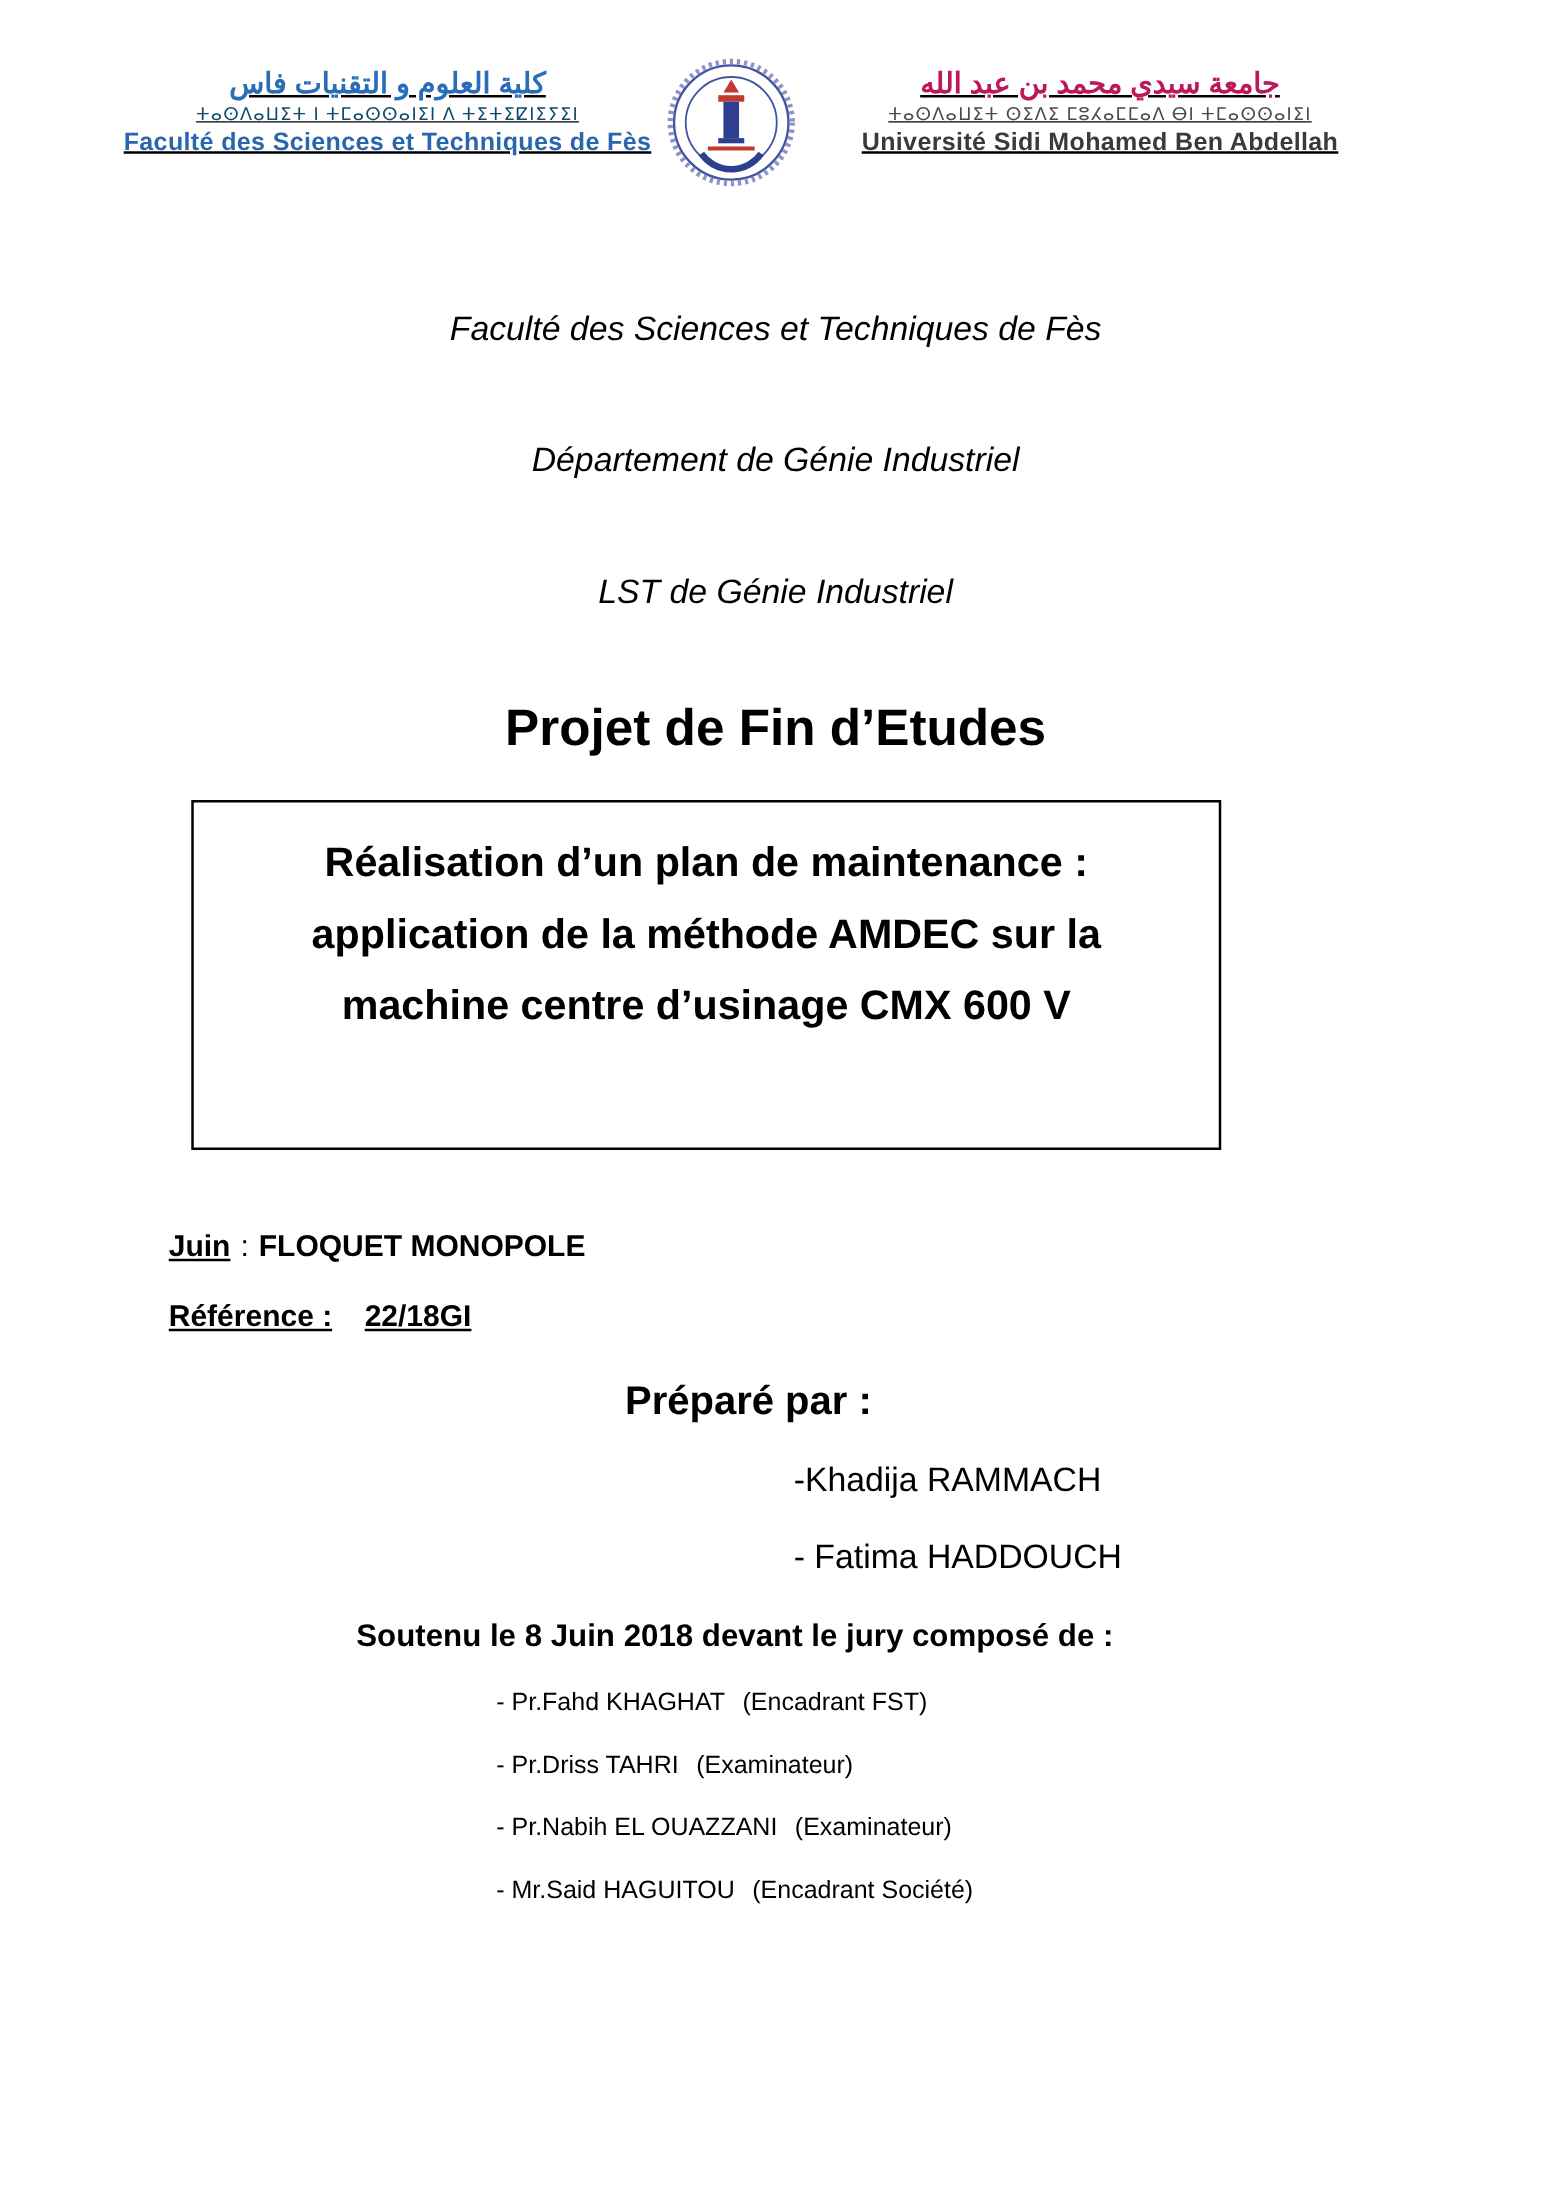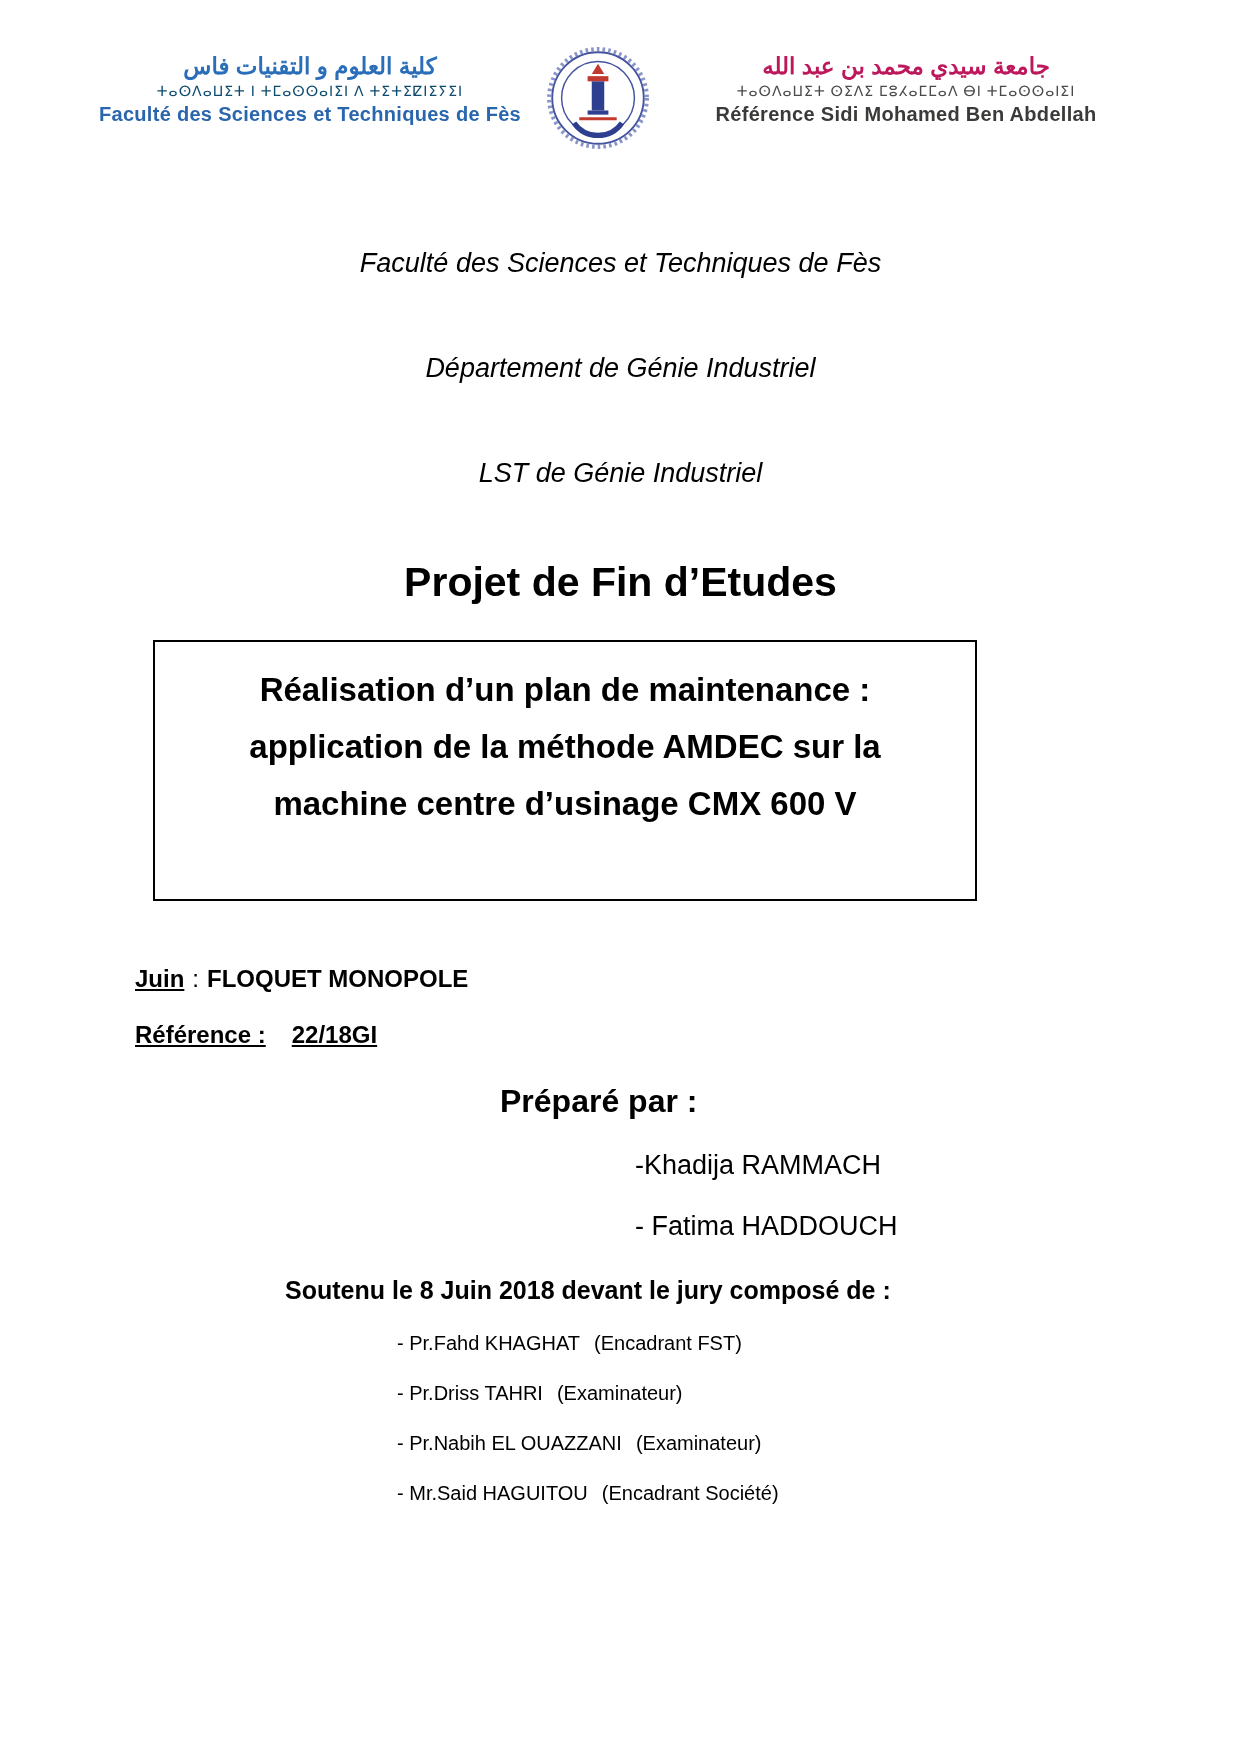--- a/index.html
+++ b/index.html
@@ -11,23 +11,24 @@
     background: #ffffff;
     font-family: "Liberation Sans", sans-serif;
     color: #000;
     position: relative;
     overflow: hidden;
   }
 
   
   .letterhead {
     display: flex;
-    justify-content: space-between;
+    justify-content: flex-start;
     align-items: flex-start;
     padding: 52px 95px 0 90px;
+    text-decoration: underline;
   }
   .lh-block { text-align: center; line-height: 1.25; }
   .lh-left  { width: 440px; }
   .lh-right { width: 480px; }
   .lh-arabic-left  { font-size: 23px; font-weight: bold; color: #2a6db8; direction: rtl; }
   .lh-tifinagh-left{ font-size: 14px; color: #0c4a6e; letter-spacing: 1px; margin-top: 2px; }
   .lh-french-left  { font-size: 20px; font-weight: bold; color: #2a66ae; margin-top: 2px; letter-spacing: .3px; }
   .lh-arabic-right  { font-size: 23px; font-weight: bold; color: #be185d; direction: rtl; }
   .lh-tifinagh-right{ font-size: 14px; color: #4a4a49; letter-spacing: 1px; margin-top: 2px; }
   .lh-french-right  { font-size: 20px; font-weight: bold; color: #3a3a39; margin-top: 2px; letter-spacing: .3px; }
@@ -49,21 +50,21 @@
     text-align: center;
     font-size: 41px;
     font-weight: bold;
     margin: 70px 0 0 0;
   }
 
   .title-box {
     border: 2px solid #000;
     width: 824px;
     margin: 34px 0 0 18px;
-    padding: 20px 26px 67px 26px;
+    padding: 20px 26px 86px 26px;
   }
   .title-box p {
     margin: 0;
     text-align: center;
     font-size: 33px;
     font-weight: bold;
     line-height: 1.72;
   }
 
   .meta-line { font-size: 24px; font-weight: bold; margin: 0; }
@@ -117,21 +118,21 @@
         <rect x="44" y="34" width="12" height="28" fill="#2e3f8f"></rect>
         <rect x="40" y="62" width="20" height="4" fill="#2e3f8f"></rect>
         <path d="M32 70 h36" stroke="#c23a2f" stroke-width="3"></path>
         <path d="M27 74 a 28 28 0 0 0 46 0" fill="none" stroke="#2e3f8f" stroke-width="5"></path>
       </svg>
     </div>
 
     <div class="lh-block lh-right">
       <div class="lh-arabic-right">جامعة سيدي محمد بن عبد الله</div>
       <div class="lh-tifinagh-right">ⵜⴰⵙⴷⴰⵡⵉⵜ ⵙⵉⴷⵉ ⵎⵓⵃⴰⵎⵎⴰⴷ ⴱⵏ ⵜⵎⴰⵙⵙⴰⵏⵉⵏ</div>
-      <div class="lh-french-right">Référence Sidi Mohamed Ben Abdellah</div>
+      <div class="lh-french-right">Université Sidi Mohamed Ben Abdellah</div>
     </div>
 
   </header>
 
   <main class="content">
 
     <p class="italic-line line-faculty">Faculté des Sciences et Techniques de Fès</p>
 
     <p class="italic-line line-dept">Département de Génie Industriel</p>
 

